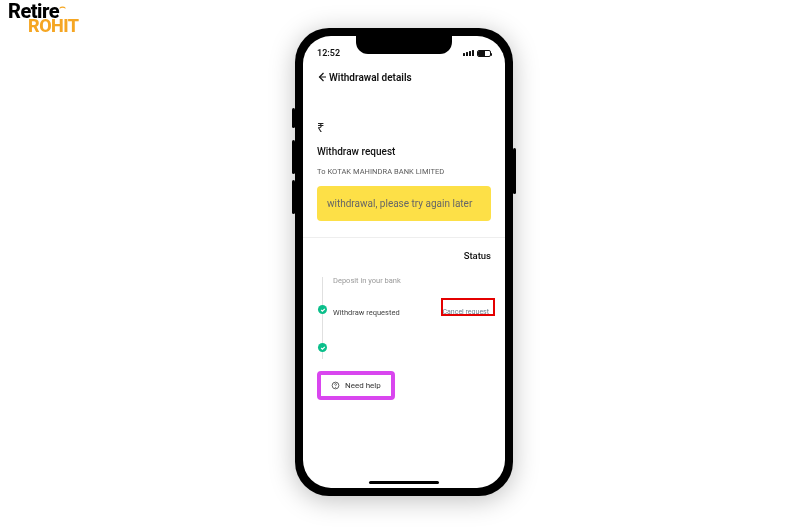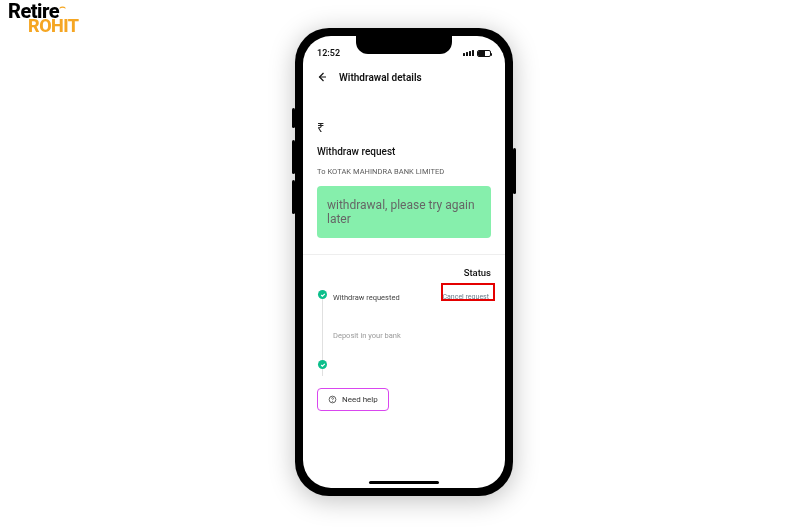--- a/index.html
+++ b/index.html
@@ -25,50 +25,50 @@
   .statusbar { height: 28px; display: flex; align-items: center; justify-content: space-between; padding: 6px 14px 0; font-size: 9px; font-weight: 600; color: #111; }
   .statusbar .right { display: flex; align-items: center; gap: 3px; }
   .sig-bars { display: flex; align-items: flex-end; gap: 1px; }
   .sig-bars span { width: 2px; background: #111; border-radius: 0.5px; }
   .sig-bars span:nth-child(1){height:3px} .sig-bars span:nth-child(2){height:4px} .sig-bars span:nth-child(3){height:5px} .sig-bars span:nth-child(4){height:6px}
   .batt { width: 14px; height: 7px; border: 1px solid #111; border-radius: 2px; position: relative; }
   .batt::after { content:""; position:absolute; right:-2px; top:2px; width:1px; height:3px; background:#111; border-radius:0 1px 1px 0; }
   .batt i { display:block; width:60%; height:100%; background:#111; border-radius:1px 0 0 1px; }
 
   
-  .hdr { display:flex; align-items:center; gap:10px; padding: 6px 12px 10px; }
+  .hdr { display:flex; align-items:center; padding: 6px 12px 10px; }
   .back { width:14px; height:14px; display:flex; align-items:center; justify-content:center; }
   .back svg { width:12px; height:12px; }
   .hdr-title { font-size: 10px; font-weight: 600; color:#111; }
 
   .content { flex:1; padding: 10px 14px 0; overflow:hidden; font-size: 9px; color:#111; }
 
   .amount-row { font-size: 13px; font-weight: 400; color:#222; margin-top: 14px; }
   .amount-row .rupee { font-family: system-ui; }
 
   .fail-title { font-size: 10px; font-weight: 500; margin-top: 10px; color:#111; }
   .fail-sub   { font-size: 7.5px; color:#5a5a5a; margin-top: 10px; letter-spacing: 0.05px; }
 
-  .msgbox { margin-top: 10px; background:#86efac; border-radius:4px; padding: 12px 10px; font-size: 12px; color:#666; }
+  .msgbox { margin-top: 10px; background:#fde047; border-radius:4px; padding: 12px 10px; font-size: 10px; color:#666; }
 
   .divider { height:1px; background:#eee; margin: 16px -14px 0; }
 
   .status-title { font-size: 9.5px; font-weight: 500; margin-top: 12px; text-align: right; }
 
   .timeline { position:relative; margin-top: 10px; padding-left: 16px; }
   .timeline::before { content:""; position:absolute; left:5px; top:6px; bottom:0; width:1px; background:#e0e0e0; }
   .tl-row { position:relative; display:flex; align-items:center; justify-content:space-between; min-height: 18px; margin-bottom: 20px; }
   .tl-dot { position:absolute; left:-15px; top:2px; width:9px; height:9px; border-radius:50%; background:#0bbf8b; display:flex; align-items:center; justify-content:center; }
   .tl-dot svg { width:6px; height:6px; }
   .tl-label { font-size: 7.5px; color:#444; }
   .tl-label.muted { color:#9a9a9a; }
   .cancel-link { font-size: 7px; color:#6a7b8a; padding:1px 2px; }
   .highlight-box { position:absolute; right:-4px; top:-5px; width:54px; height:18px; border:2px solid #e40000; pointer-events:none; }
 
-  .need-help { display:inline-flex; align-items:center; gap:5px; border:1px solid #d946ef; border-radius:4px; padding:6px 10px; font-size:8px; color:#333; margin-top: 6px; }
+  .need-help { display:inline-flex; align-items:center; gap:5px; border:4px solid #d946ef; border-radius:4px; padding:6px 10px; font-size:8px; color:#333; margin-top: 6px; }
   .need-help svg { width:9px; height:9px; }
 
   .home-ind { position:absolute; bottom:4px; left:50%; transform:translateX(-50%); width:70px; height:3px; background:#000; border-radius:2px; }
 </style>
 </head>
 <body>
 
 <div class="logo">
   <div class="l1"><span>Retire</span><span class="bow">⌢</span></div>
   <div class="l2">ROHIT</div>
@@ -117,33 +117,33 @@
 
       <div class="msgbox">
         <span>withdrawal, please try again later</span>
       </div>
 
       <div class="divider"></div>
 
       <div class="status-title">Status</div>
 
       <div class="timeline">
+        <div class="tl-row" style="margin-bottom:14px;">
+          <span class="tl-label muted">Deposit in your bank</span>
+        </div>
+
         <div class="tl-row">
           <div class="tl-dot">
             <svg viewBox="0 0 10 10" fill="none" stroke="#fff" stroke-width="2">
                 <path d="M2 5 L4 7 L8 3"></path>
               </svg>
           </div>
           <span class="tl-label">Withdraw requested</span>
           <span class="cancel-link">Cancel request</span>
           <div class="highlight-box"></div>
-        </div>
-
-        <div class="tl-row" style="margin-bottom:14px;">
-          <span class="tl-label muted">Deposit in your bank</span>
         </div>
 
         <div class="tl-row" style="margin-bottom:6px;">
           <div class="tl-dot">
              <svg viewBox="0 0 10 10" fill="none" stroke="#fff" stroke-width="2">
                 <path d="M2 5 L4 7 L8 3"></path>
               </svg>
           </div>
         </div>
       </div>

